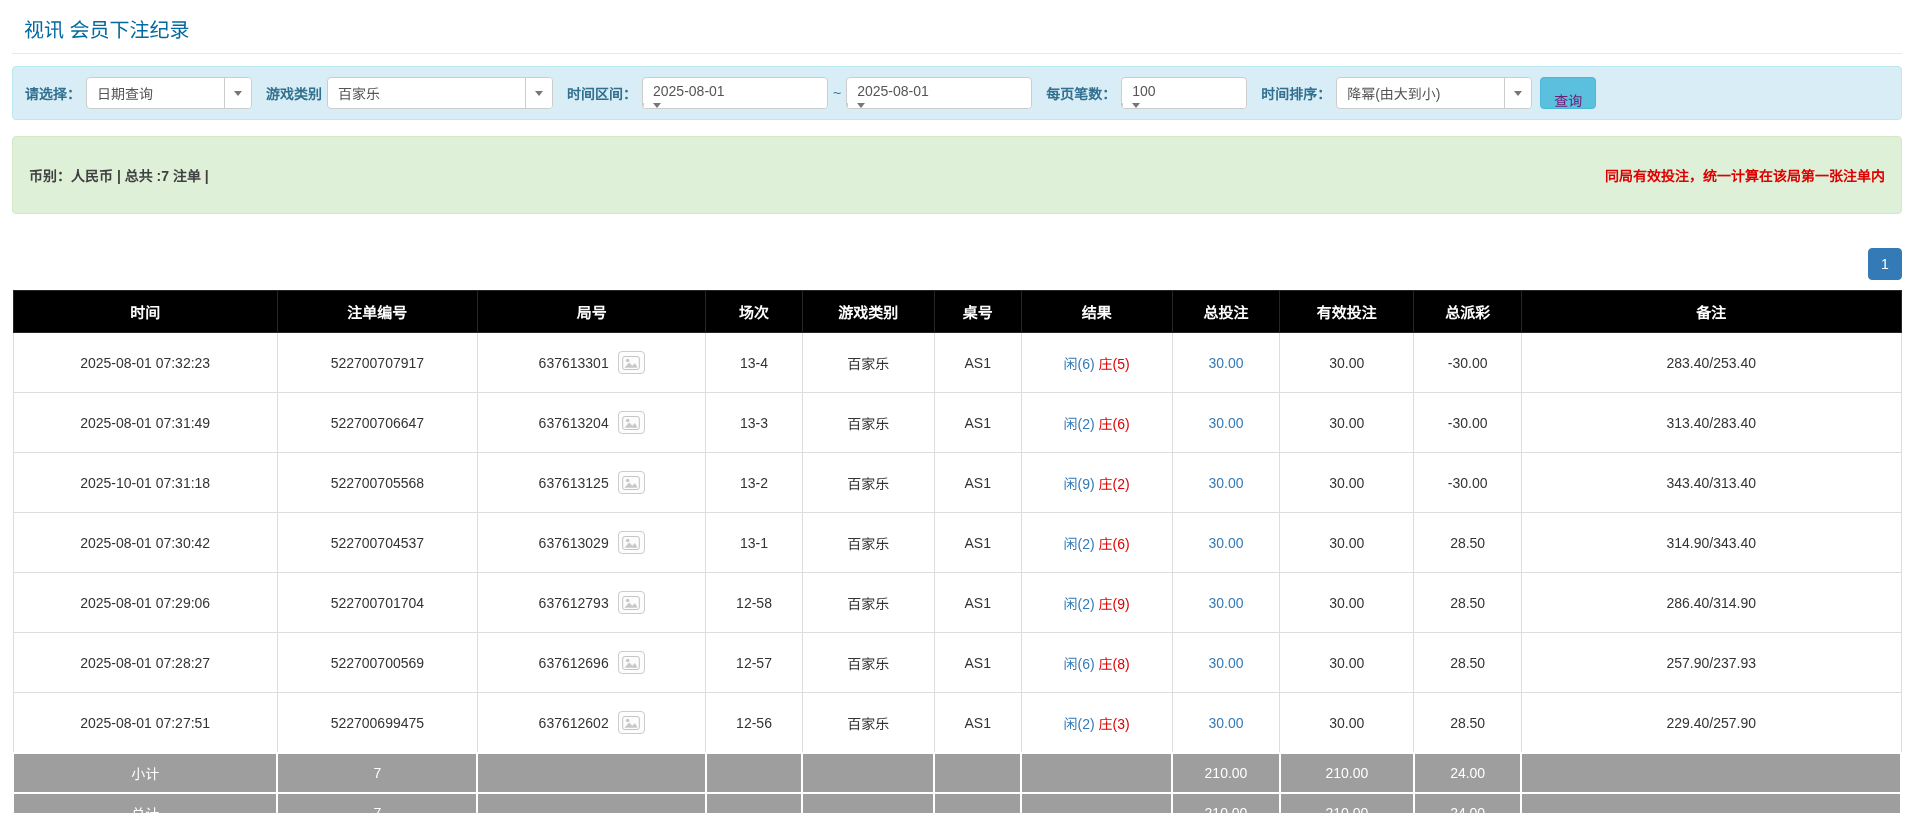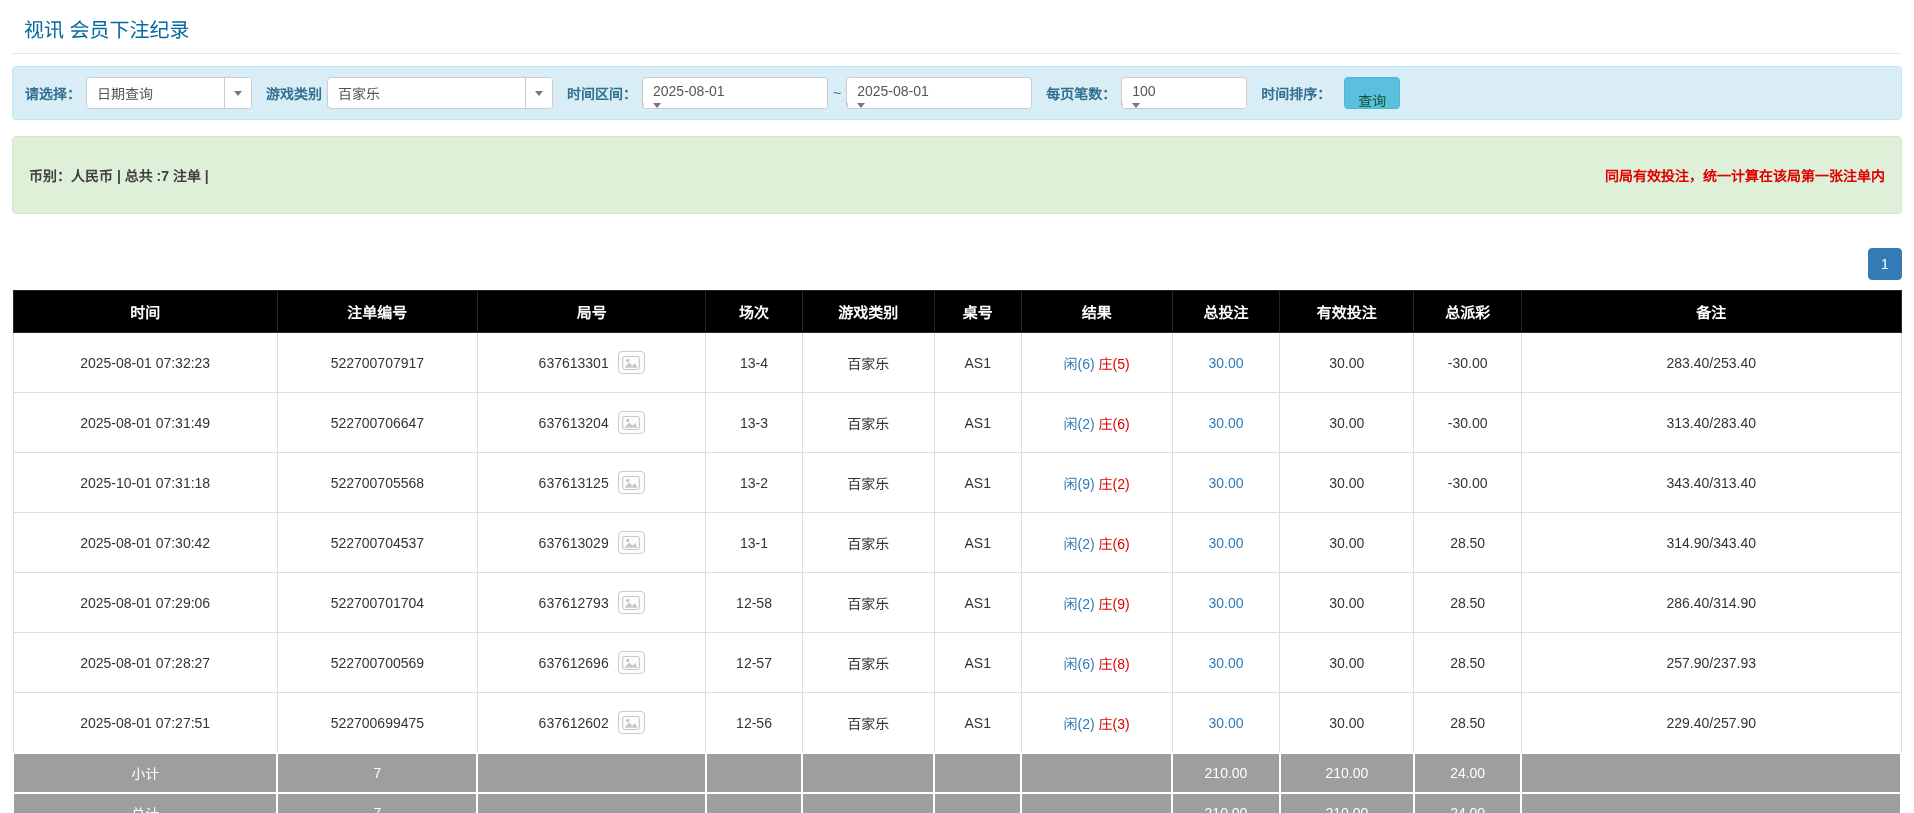--- a/index.html
+++ b/index.html
@@ -68,21 +68,21 @@
   .combo-date   { width: 186px; flex-direction: column; }
   .combo-size   { width: 126px; flex-direction: column; }
   .combo-sort   { width: 196px; }
   .query-btn {
     height: 32px;
     margin-left: 8px;
     padding: 12px 13px;
     background: var(--query-button-bg, #5bc0de);
     border: 1px solid var(--query-button-border, #46b8da);
     border-radius: 4px;
-    color: #14532d;
+    color: #701a75;
     font-size: 14px;
     font-family: inherit;
     cursor: pointer;
   }
 
   
   .summary-bar {
     background: var(--summary-bg, #dff0d8);
     border: 1px solid var(--summary-border, #d6e9c6);
     border-radius: 4px;
@@ -197,20 +197,26 @@
 
     <span class="f-label">每页笔数：</span>
     <div class="combo combo-size">
       <span class="combo-value">100</span>
       <span class="combo-caret">
           <span class="caret"></span>
         </span>
     </div>
 
     <span class="f-label">时间排序：</span>
+    <div class="combo combo-sort">
+      <span class="combo-value">降幂(由大到小)</span>
+      <span class="combo-caret">
+          <span class="caret"></span>
+        </span>
+    </div>
 
     <button class="query-btn">查询</button>
   </div>
 
   <div class="summary-bar">
     <span class="summary-info">币别：人民币 | 总共 :7 注单 |</span>
     <span class="summary-notice">同局有效投注，统一计算在该局第一张注单内</span>
   </div>
 
   <div class="pager top">

